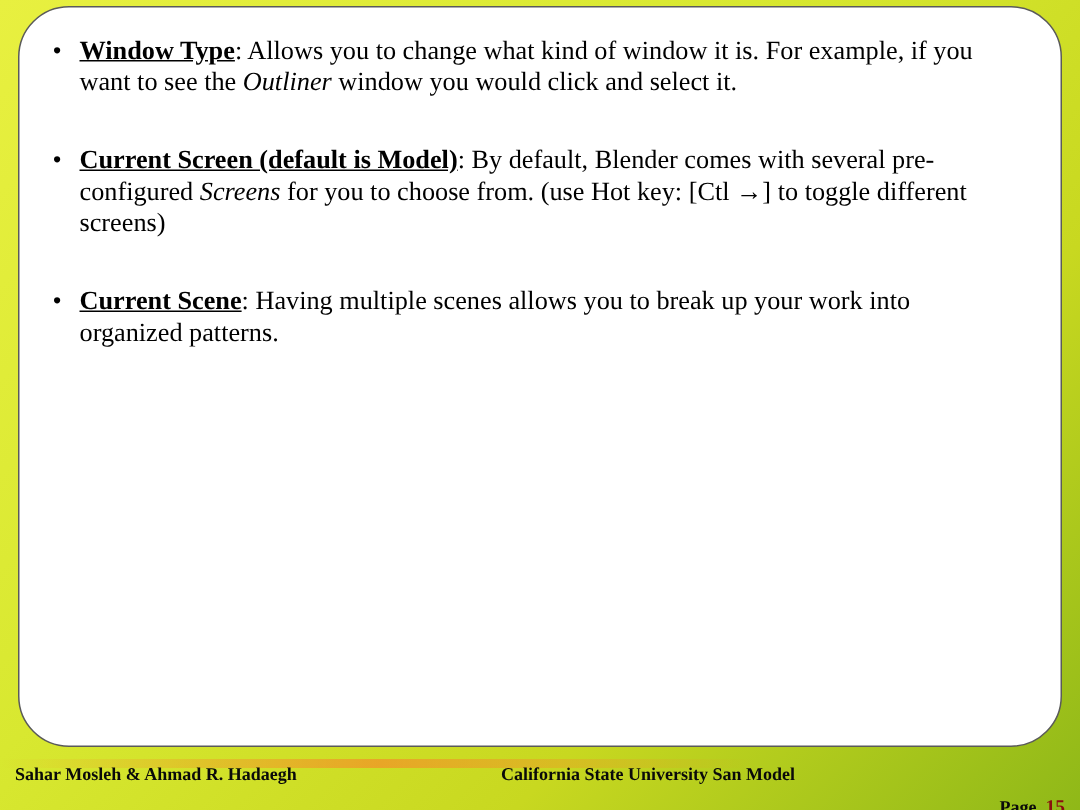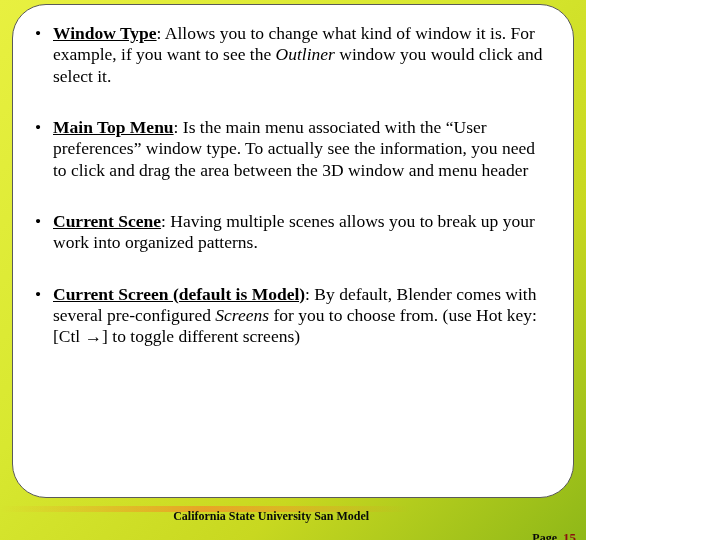--- a/index.html
+++ b/index.html
@@ -1,18 +1,18 @@
 <!DOCTYPE html>
 <html><head>
 <meta charset="utf-8">
 <style>
   * { margin: 0; padding: 0; box-sizing: border-box; }
   html, body { width: 720px; height: 540px; overflow: hidden; font-family: "Times New Roman", Times, serif; }
   .slide {
-    width: 586px; height: 540px;
+    width: 720px; height: 540px;
     background: linear-gradient(135deg, #e8f040 0%, #d8e830 40%, #c8d820 70%, #8fb818 100%);
     position: relative;
   }
   .content-panel {
     position: absolute;
     top: 4px; left: 12px; right: 12px; bottom: 42px;
     background: #ffffff;
     border-radius: 34px;
     border: 1px solid #5a5a5a;
     padding: 18px 28px 18px 40px;
@@ -67,32 +67,30 @@
 </head>
 <body>
 
 <div class="slide">
   <div class="content-panel">
     <ul class="bullets">
       <li>
         <span class="b-title">Window Type</span><span>: Allows you to change what kind of window it is. For example, if you want to see the <span class="italic">Outliner</span> window you would click and select it.</span>
       </li>
       <li>
-        <span class="b-title">Main Top Menu</span><span>: Is the main menu associated with the “User preferences”  window type. To actually see the information, you need to click and drag the area between the 3D window and menu header</span>
+        <span class="b-title">Current Screen (default is Model)</span><span>: By default, Blender comes with several pre-configured <span class="italic">Screens</span> for you to choose from. (use Hot key: [Ctl →] to toggle different screens)</span>
       </li>
       <li>
         <span class="b-title">Current Scene</span><span>: Having multiple scenes allows you to break up your work into organized patterns.</span>
-      </li>
-      <li>
-        <span class="b-title">Current Screen (default is Model)</span><span>: By default, Blender comes with several pre-configured <span class="italic">Screens</span> for you to choose from. (use Hot key: [Ctl →] to toggle different screens)</span>
       </li>
     </ul>
   </div>
 
   <div class="footer-bg-stripe"></div>
   <div class="footer">
+    <div class="footer-left">Sahar Mosleh &amp; Ahmad R. Hadaegh</div>
     <div class="footer-center">California State University San Model</div>
     <div class="footer-right">
       <span>Page</span>
       <span class="page-num">15</span>
     </div>
   </div>
 </div>
 
 </body></html>

